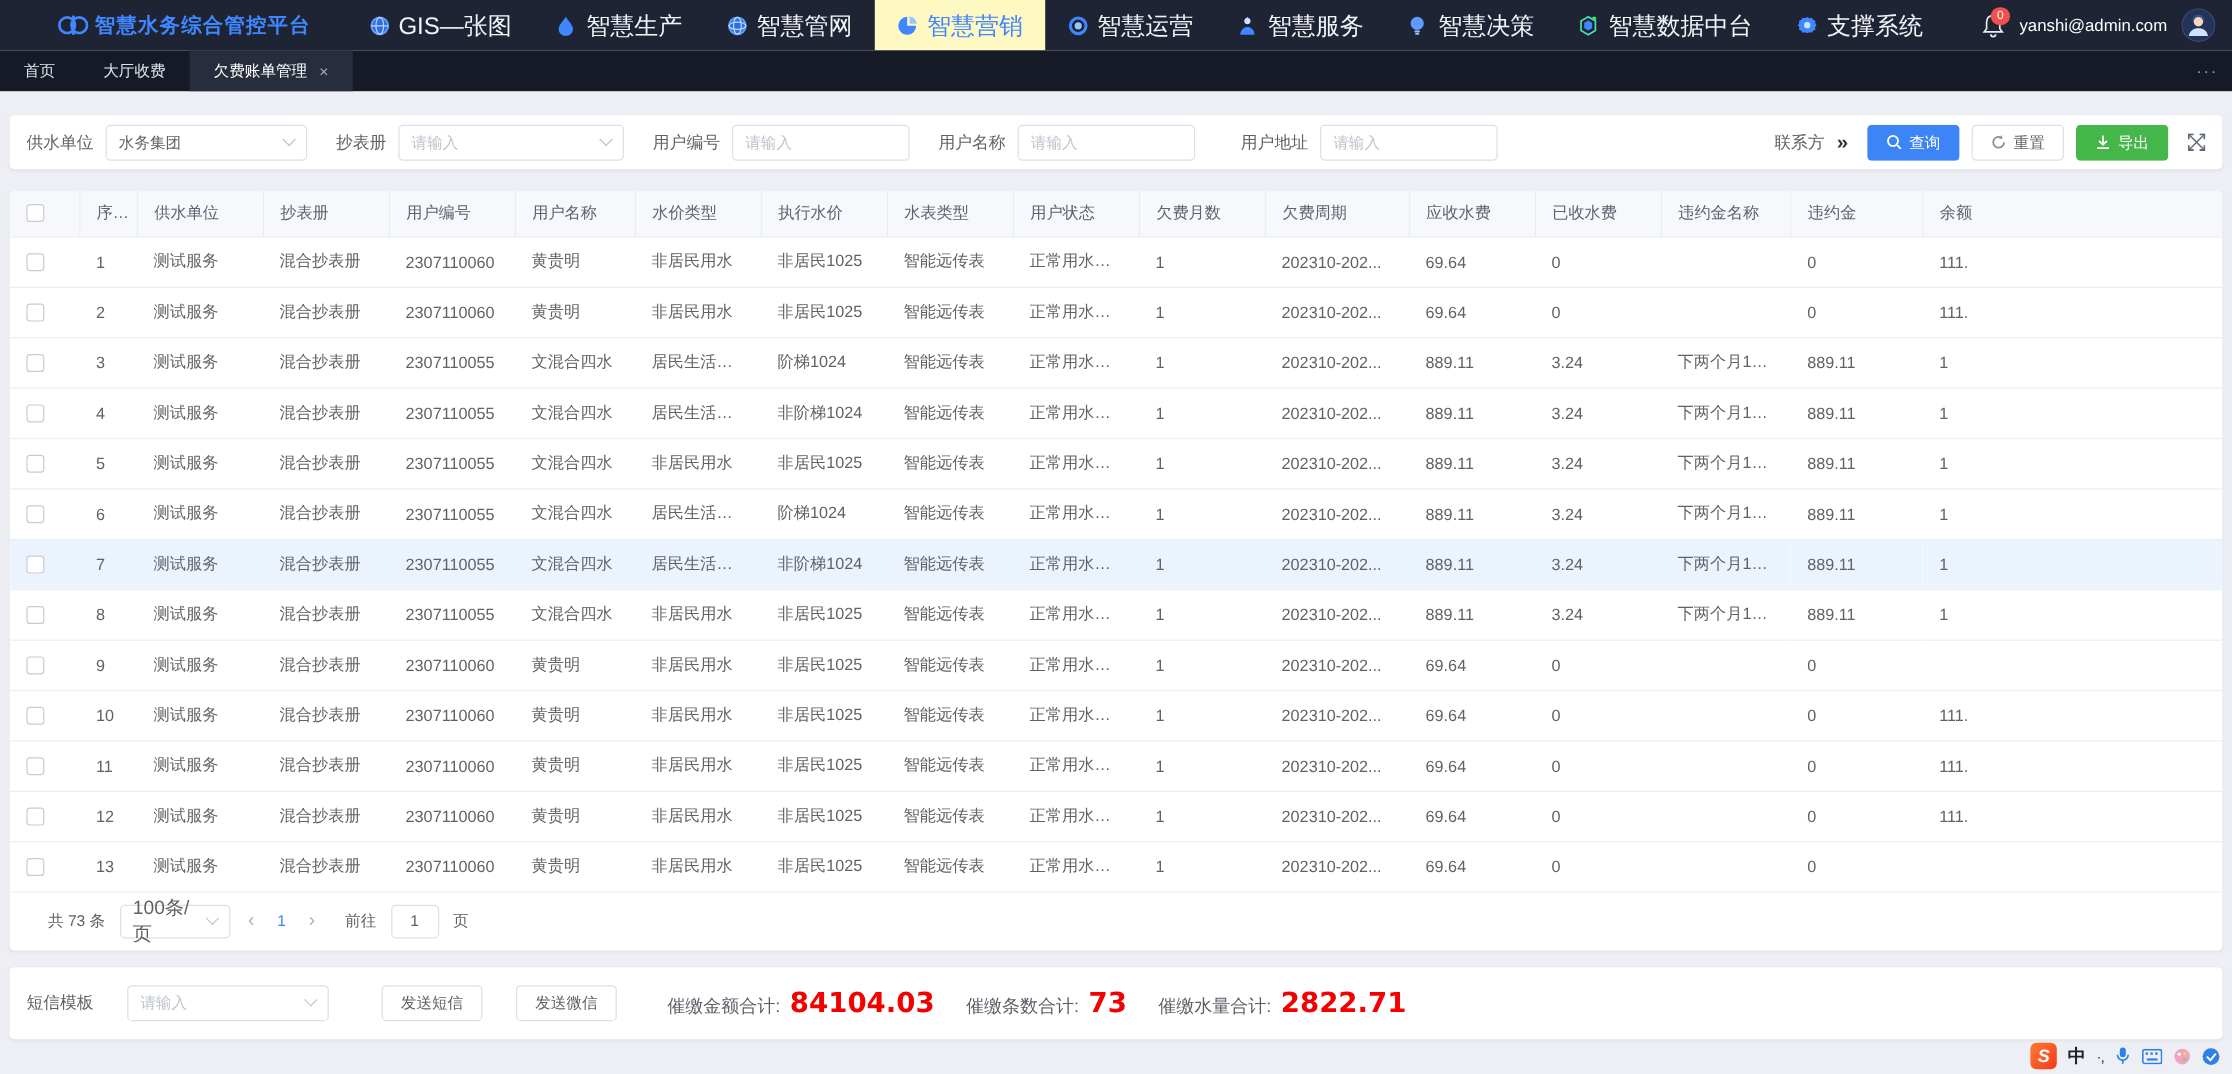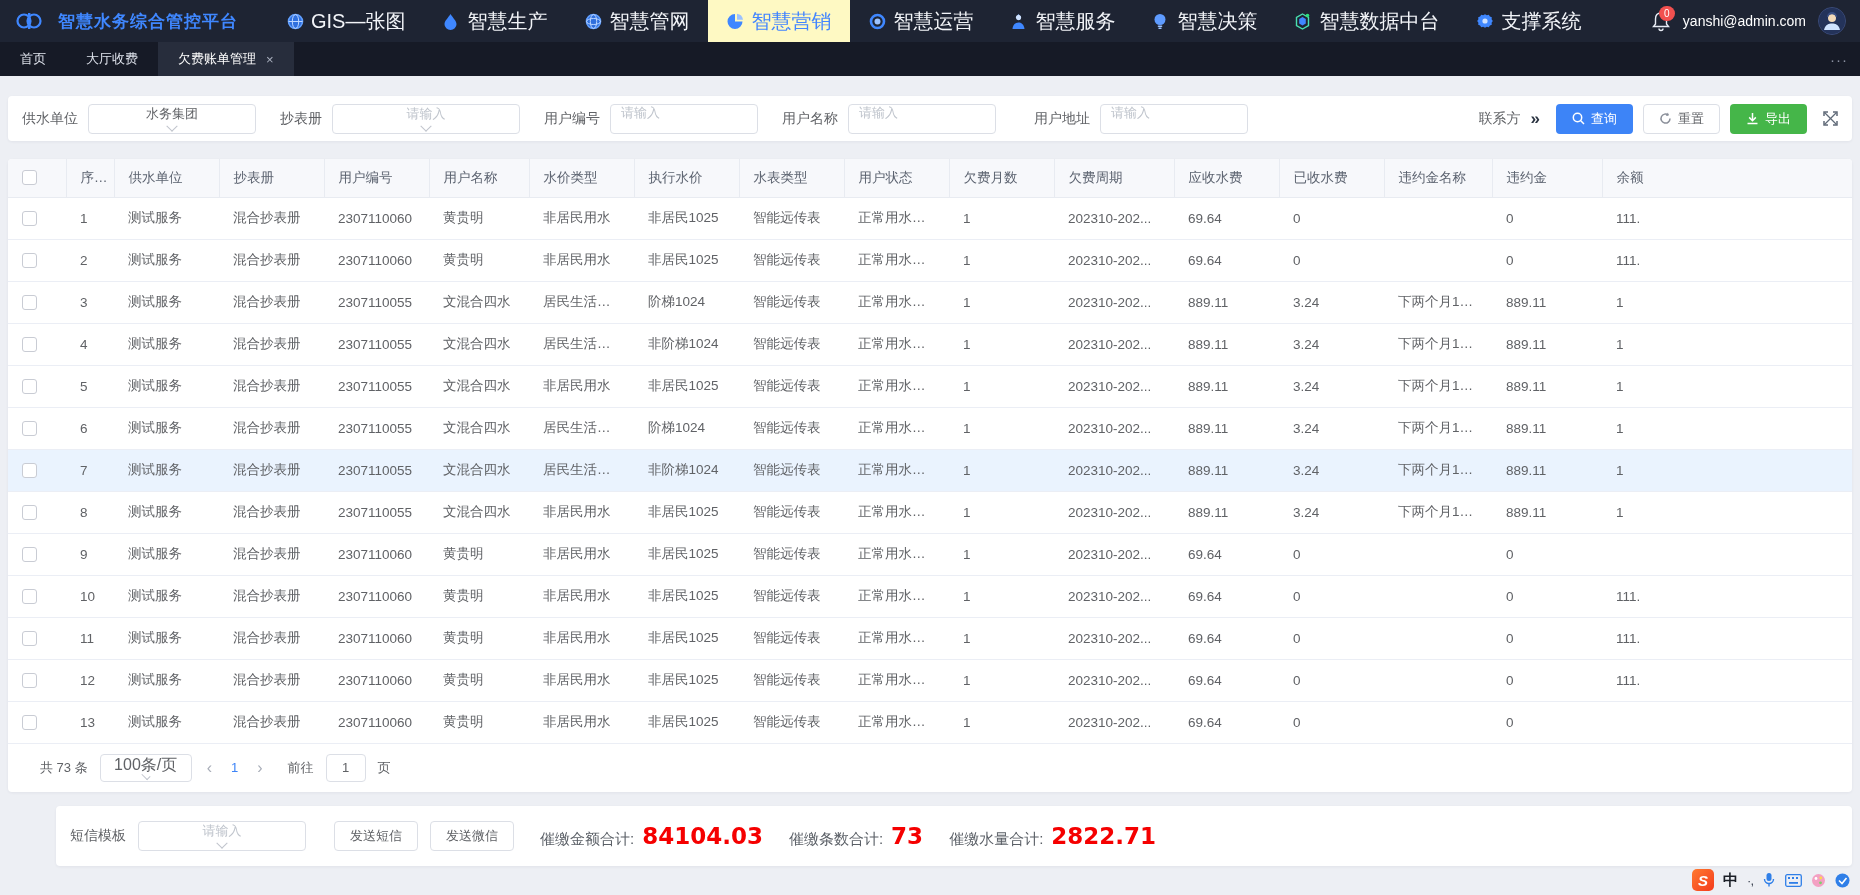--- a/index.html
+++ b/index.html
@@ -1,21 +1,21 @@
 <!DOCTYPE html>
 <html><head>
 <meta charset="utf-8">
 <style>
   * { margin:0; padding:0; box-sizing:border-box; }
   html,body { width:1860px; height:895px; overflow:hidden; }
   body { font-family:"Liberation Sans","DejaVu Sans",sans-serif; background:#edeff4; color:#606266; }
 
   
   .navbar { height:42px; background:#1e2433; display:flex; align-items:stretch; }
-  .brand { display:flex; align-items:center; gap:16px; padding:0 30px 0 16px; }
+  .brand { display:flex; align-items:center; gap:5px; padding:0 30px 0 16px;margin-left:32px; }
   .brand svg { display:block; }
   .brand-text { color:#3f87ff; font-size:17px; font-weight:bold; letter-spacing:1px; white-space:nowrap; }
   .nav-items { display:flex; align-items:stretch; }
   .nav-item { display:flex; align-items:center; gap:7px; padding:0 19px; color:#f2f4f8; font-size:20px; cursor:pointer; white-space:nowrap; }
   .nav-item.active { background:#fef9c3; color:#4285ff; }
   .nav-item .ico { width:17px; height:17px; display:inline-flex; }
   .nav-right { margin-left:auto; display:flex; align-items:center; gap:12px; padding-right:14px; }
   .bell { position:relative; width:20px; height:22px; }
   .badge { position:absolute; top:-4px; left:8px; background:#f1504f; color:#fff; font-size:10px; min-width:16px; height:15px; line-height:15px; text-align:center; border-radius:8px; padding:0 3px; }
   .user-email { color:#ffffff; font-size:14px; }
@@ -28,21 +28,21 @@
   .tab-close { color:#aab0bf; font-size:13px; }
   .tab-more { position:absolute; right:12px; top:0; height:100%; display:flex; align-items:center; color:#8a90a0; font-size:15px; letter-spacing:1px; cursor:pointer; }
 
   
   .content { padding:20px 8px 0 8px; }
   .card { background:#ffffff; border-radius:4px; box-shadow:0 1px 3px rgba(30,40,70,.06); }
 
   
   .filter-card { height:45px; display:flex; align-items:center; padding:0 14px; gap:10px; }
   .f-label { font-size:14px; color:#606266; white-space:nowrap; }
-  .sel, .inp { height:30px; border:1px solid #dcdfe6; border-radius:4px; background:#fff; display:flex; align-items:center; padding:0 10px; font-size:13px;flex-direction:column; }
+  .sel, .inp { height:30px; border:1px solid #dcdfe6; border-radius:4px; background:#fff; display:flex; align-items:center; padding:0 10px; font-size:13px; }
   .sel { justify-content:space-between; cursor:pointer; }
   .sel .val { color:#606266; }
   .sel .ph, .inp input::placeholder { color:#bfc4cc; }
   .chev { width:8px; height:8px; border-right:1.5px solid #c0c4cc; border-bottom:1.5px solid #c0c4cc; transform:rotate(45deg) translate(-2px,-2px); }
   .inp input { border:none; outline:none; width:100%; font-size:13px; color:#606266; font-family:inherit; }
   .w170{width:168px;} .w190{width:188px;} .w150{width:148px;}
   .more-label { font-size:14px; color:#606266; max-width:44px; overflow:hidden; white-space:nowrap; }
   .more-arrows { color:#2b3442; font-size:17px; font-weight:bold; cursor:pointer; margin-right:6px; }
   .btn { height:30px; border-radius:4px; display:inline-flex; align-items:center; gap:6px; padding:0 15px; font-size:13px; cursor:pointer; border:1px solid transparent; white-space:nowrap; }
   .btn-primary { background:#3d84f7; color:#fff; }
@@ -64,21 +64,21 @@
   th .cb { margin:0; }
 
   
   .pagination { height:48px; display:flex; align-items:center; gap:12px; padding:0 32px; font-size:13px; color:#606266; }
   .pg-sel { width:92px; height:28px; }
   .pg-arrow { color:#a8adb8; font-size:16px; padding:0 3px; cursor:pointer; }
   .pg-num { color:#3d84f7; font-size:13px; padding:0 4px; cursor:pointer; }
   .pg-input { width:40px; height:28px; border:1px solid #dcdfe6; border-radius:4px; text-align:center; font-size:13px; color:#606266; outline:none; font-family:inherit; }
 
   
-  .footer-card { margin-top:14px; height:60px; display:flex; align-items:center; gap:12px; padding:0 14px;margin-left:48px; }
+  .footer-card { margin-top:14px; height:60px; display:flex; align-items:center; gap:28px; padding:0 14px; }
   .totals { display:flex; align-items:center; gap:26px; margin-left:14px; }
   .total-item { display:flex; align-items:baseline; gap:8px; }
   .total-label { font-size:15px; color:#5a5f66; }
   .total-value { font-size:23px; font-weight:bold; color:#f50000; font-family:"DejaVu Sans",sans-serif; }
 
   
   .ime-tray { position:absolute; right:10px; bottom:3px; display:flex; align-items:center; gap:9px; height:24px; }
   .sogou-s { width:22px; height:22px; border-radius:5px; background:linear-gradient(135deg,#ff7a2f,#f43b1d); color:#fff; font-weight:bold; font-size:15px; display:flex; align-items:center; justify-content:center; font-style:italic; }
   .ime-mode { font-size:15px; color:#1b1f27; font-weight:bold; }
   .ime-punc { font-size:13px; color:#3a4150; letter-spacing:-1px; }

